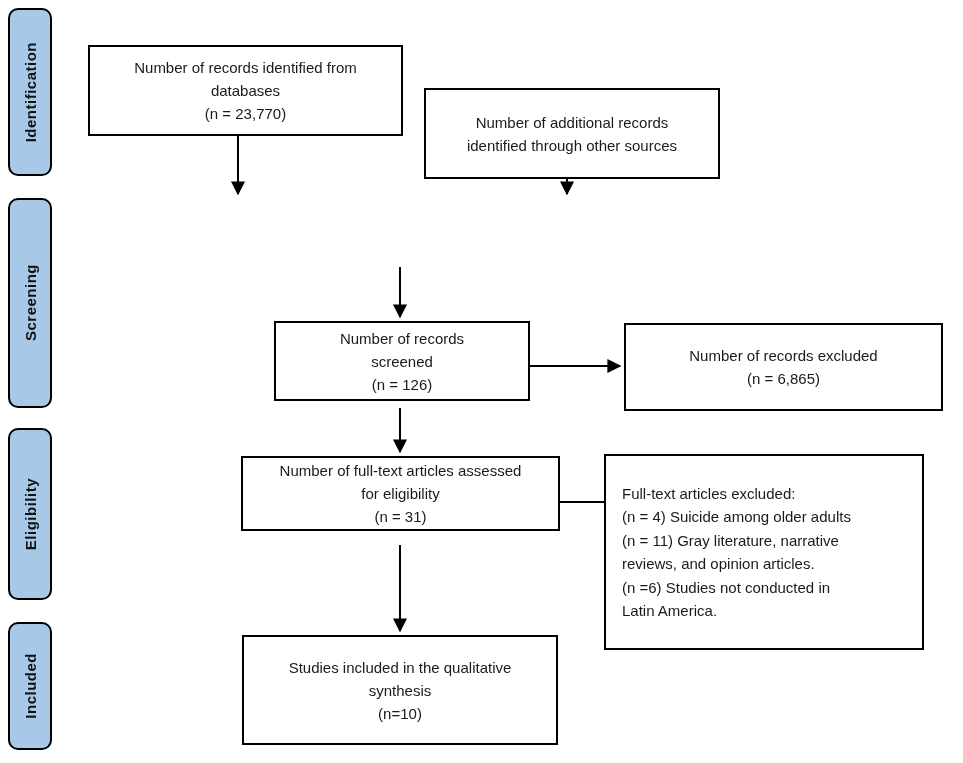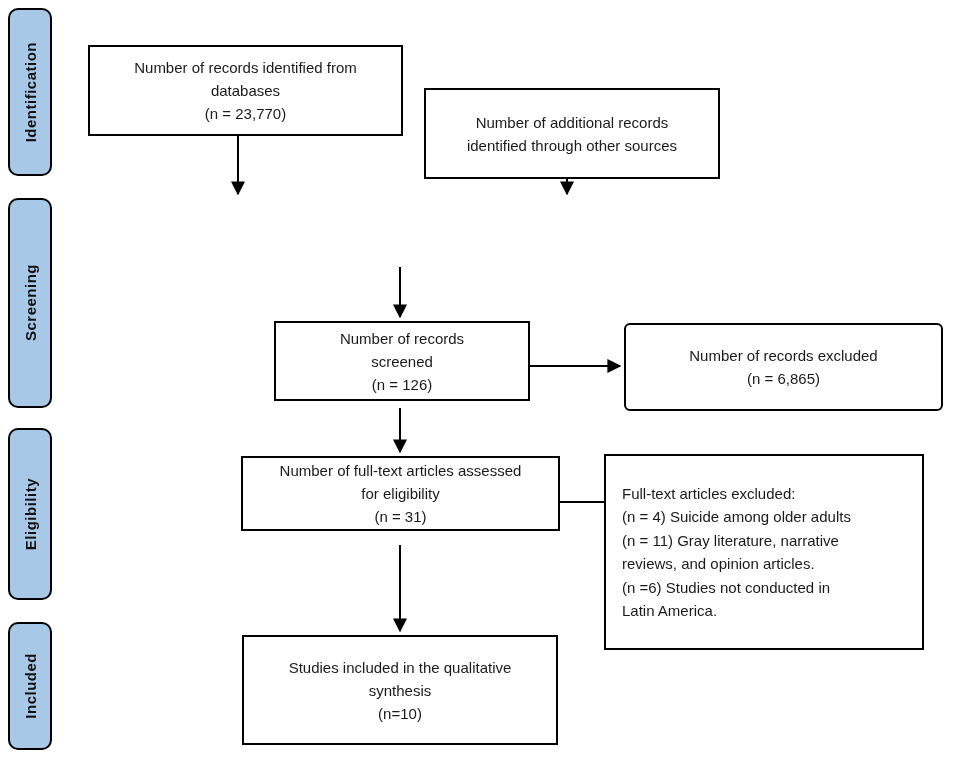--- a/index.html
+++ b/index.html
@@ -69,21 +69,21 @@
   }
   .box-text.left {
     text-align: left;
     padding: 0 10px 0 16px;
     line-height: 23.5px;
   }
   #box-identified        { left: 88px;  top: 45px;  width: 315px; height: 91px; }
   #box-additional        { left: 424px; top: 45px;  width: 296px; height: 91px; margin-top: 43px; }
   #box-duplicates        { left: 202px; top: 198px; width: 397px; height: 68px; }
   #box-screened          { left: 274px; top: 321px; width: 256px; height: 80px; }
-  #box-records-excluded  { left: 624px; top: 323px; width: 319px; height: 88px; border-radius: 6px; }
+  #box-records-excluded  { left: 624px; top: 323px; width: 319px; height: 88px; }
   #box-fulltext-assessed { left: 241px; top: 456px; width: 319px; height: 75px; }
   #box-fulltext-excluded { left: 604px; top: 454px; width: 320px; height: 196px; }
   #box-included          { left: 242px; top: 635px; width: 316px; height: 110px; }
 </style>
 </head>
 <body>
 
 <div class="canvas">
 
   <svg class="arrows" width="963" height="763" viewBox="0 0 963 763">

